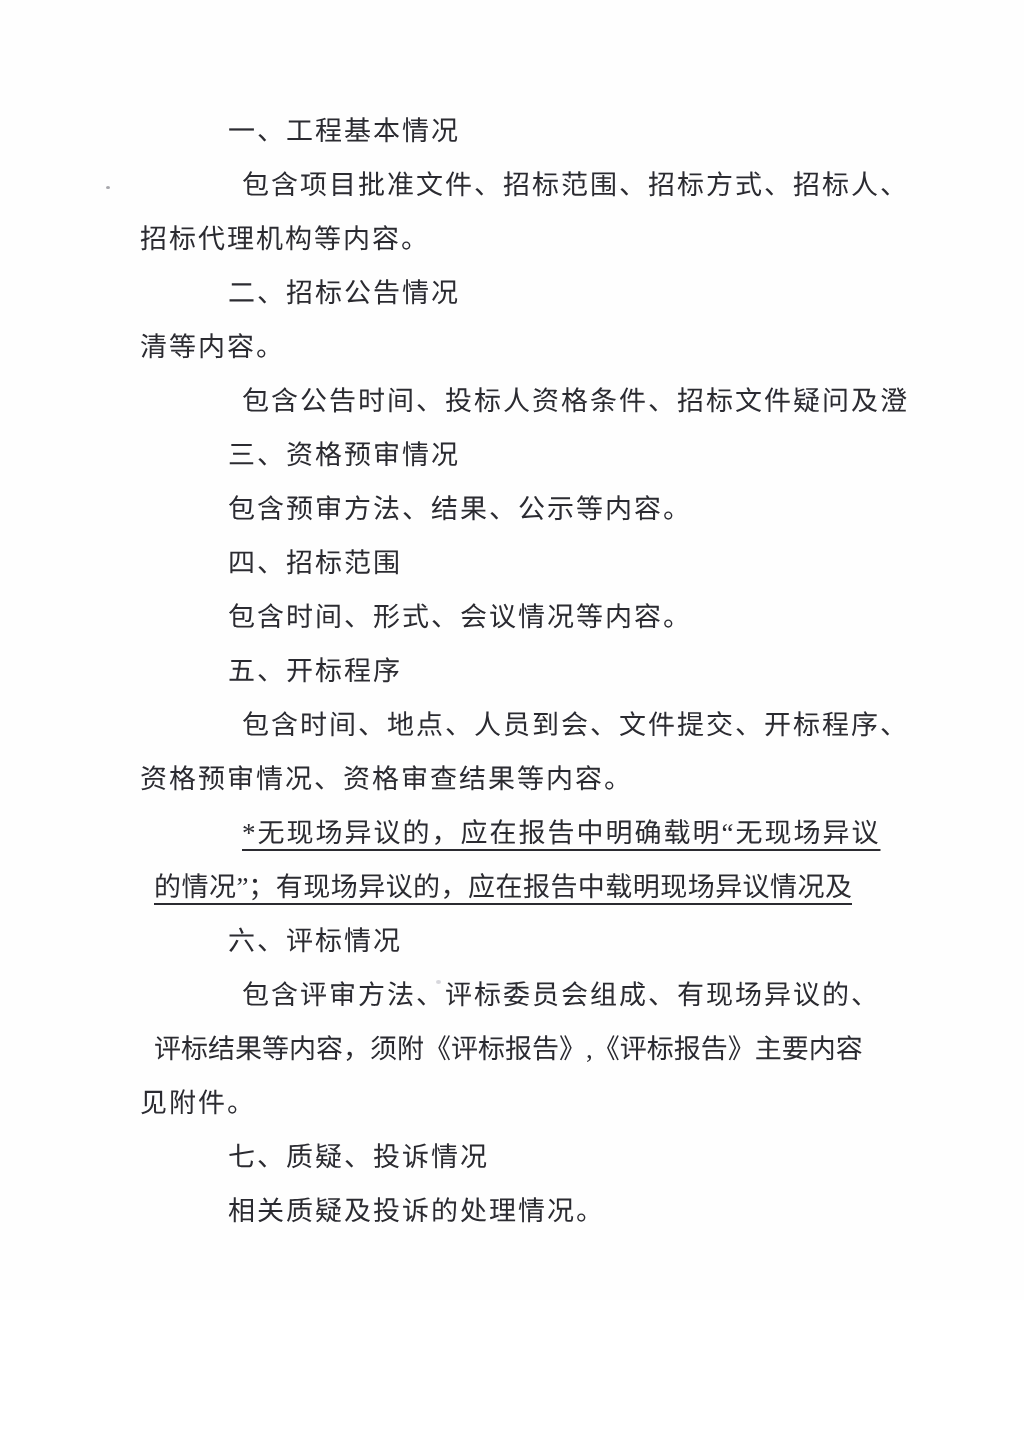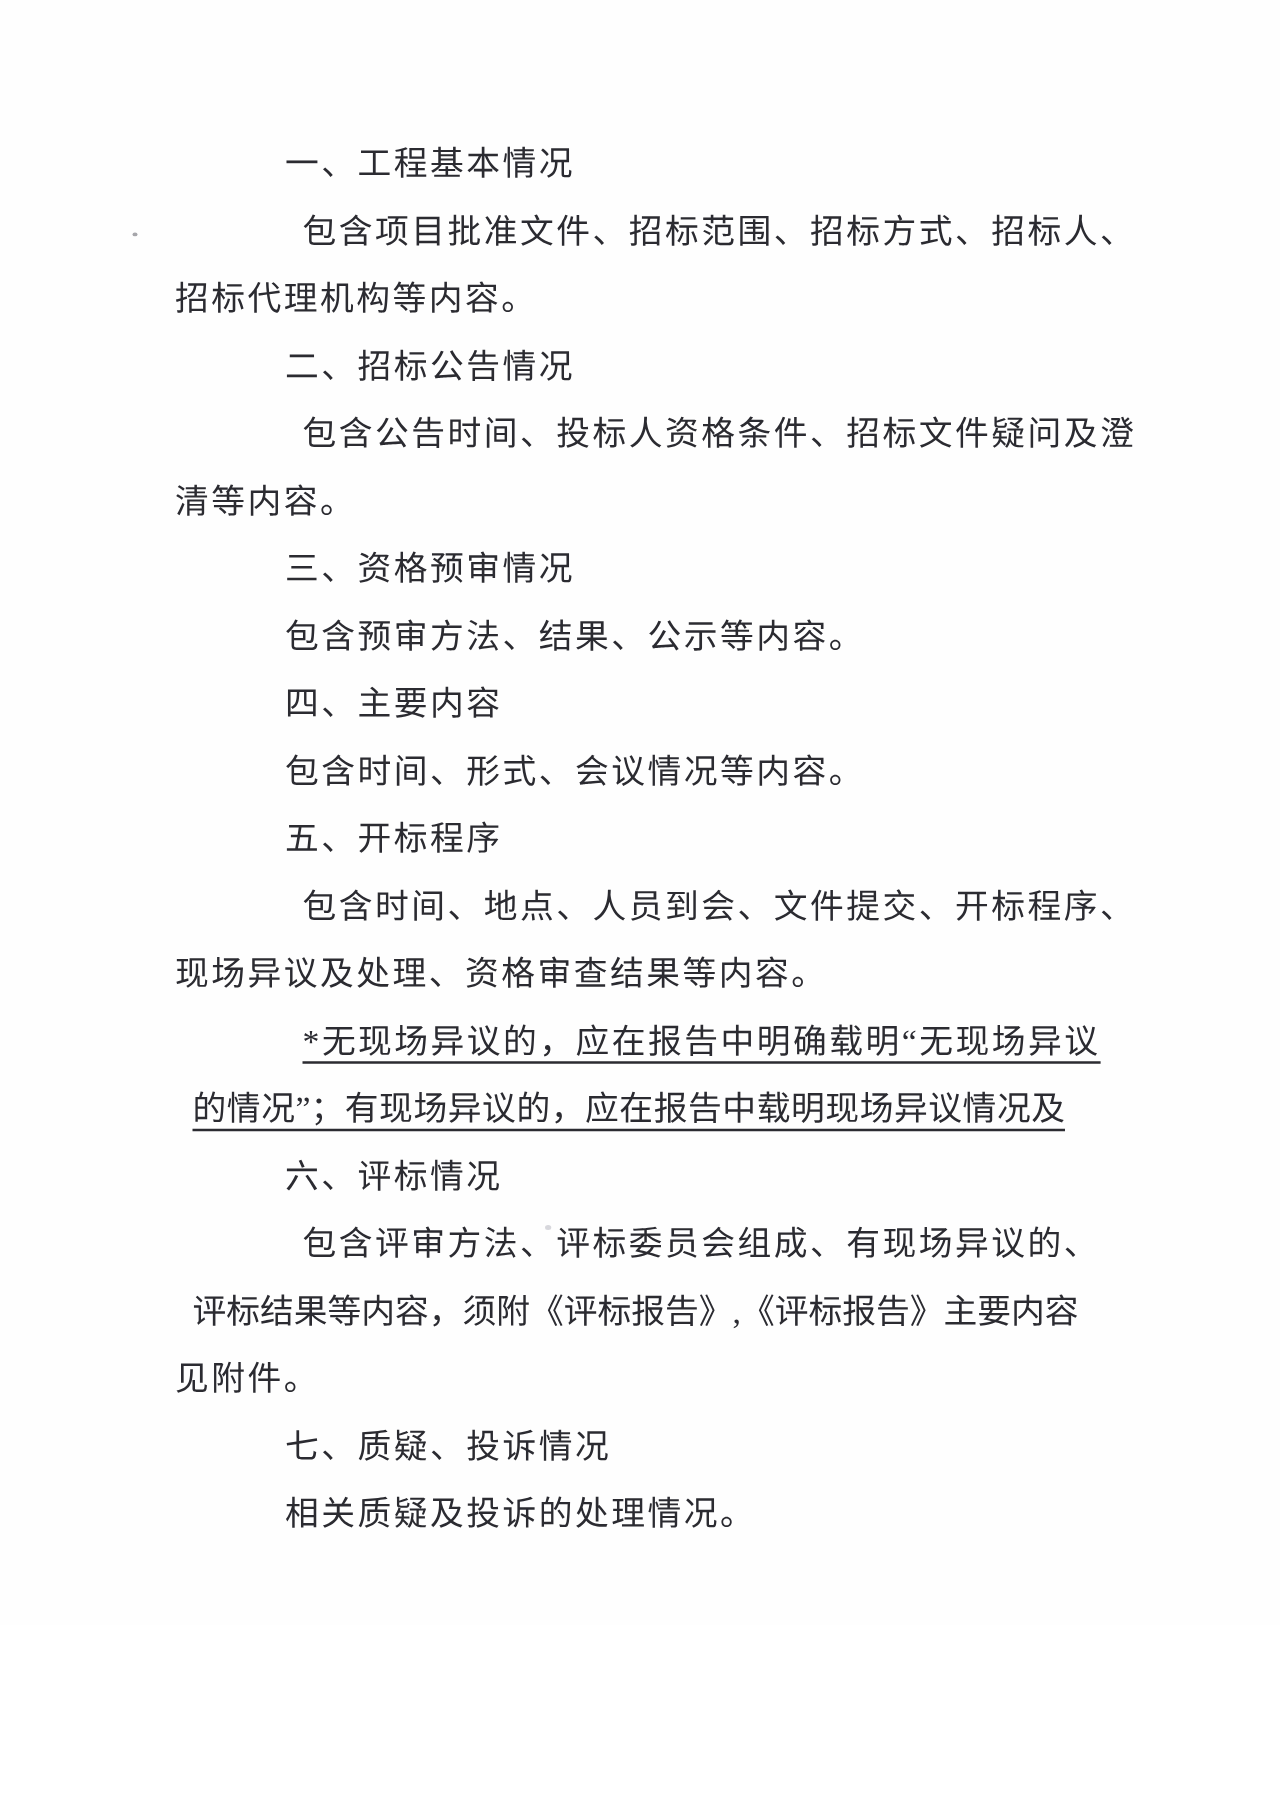--- a/index.html
+++ b/index.html
@@ -57,29 +57,29 @@
 </style>
 </head>
 <body>
 
 <div class="page" id="page" style="background: rgb(254, 254, 254); color: rgb(43, 43, 49);">
   <div class="text-block" id="text-block">
       <div class="line indent"><span>一、工程基本情况</span></div>
       <div class="line indent justify"><span>包含项目批准文件、招标范围、招标方式、招标人、</span></div>
       <div class="line"><span>招标代理机构等内容。</span></div>
       <div class="line indent"><span>二、招标公告情况</span></div>
+      <div class="line"><span>清等内容。</span></div>
       <div class="line indent justify"><span>包含公告时间、投标人资格条件、招标文件疑问及澄</span></div>
-      <div class="line"><span>清等内容。</span></div>
       <div class="line indent"><span>三、资格预审情况</span></div>
       <div class="line indent"><span>包含预审方法、结果、公示等内容。</span></div>
-      <div class="line indent"><span>四、主要内容</span></div>
+      <div class="line indent"><span>四、招标范围</span></div>
       <div class="line indent"><span>包含时间、形式、会议情况等内容。</span></div>
       <div class="line indent"><span>五、开标程序</span></div>
       <div class="line indent justify"><span>包含时间、地点、人员到会、文件提交、开标程序、</span></div>
-      <div class="line"><span>现场异议及处理、资格审查结果等内容。</span></div>
+      <div class="line"><span>资格预审情况、资格审查结果等内容。</span></div>
       <div class="line indent justify"><span class="u">*无现场异议的，应在报告中明确载明“无现场异议</span></div>
       <div class="line justify tight"><span class="u">的情况”；有现场异议的，应在报告中载明现场异议情况及</span></div>
       <div class="line indent"><span>六、评标情况</span></div>
       <div class="line indent justify"><span>包含评审方法、评标委员会组成、有现场异议的、</span></div>
       <div class="line justify tight"><span>评标结果等内容，须附《评标报告》,《评标报告》主要内容</span></div>
       <div class="line"><span>见附件。</span></div>
       <div class="line indent"><span>七、质疑、投诉情况</span></div>
       <div class="line indent"><span>相关质疑及投诉的处理情况。</span></div>
     </div>
   <div id="specks">

